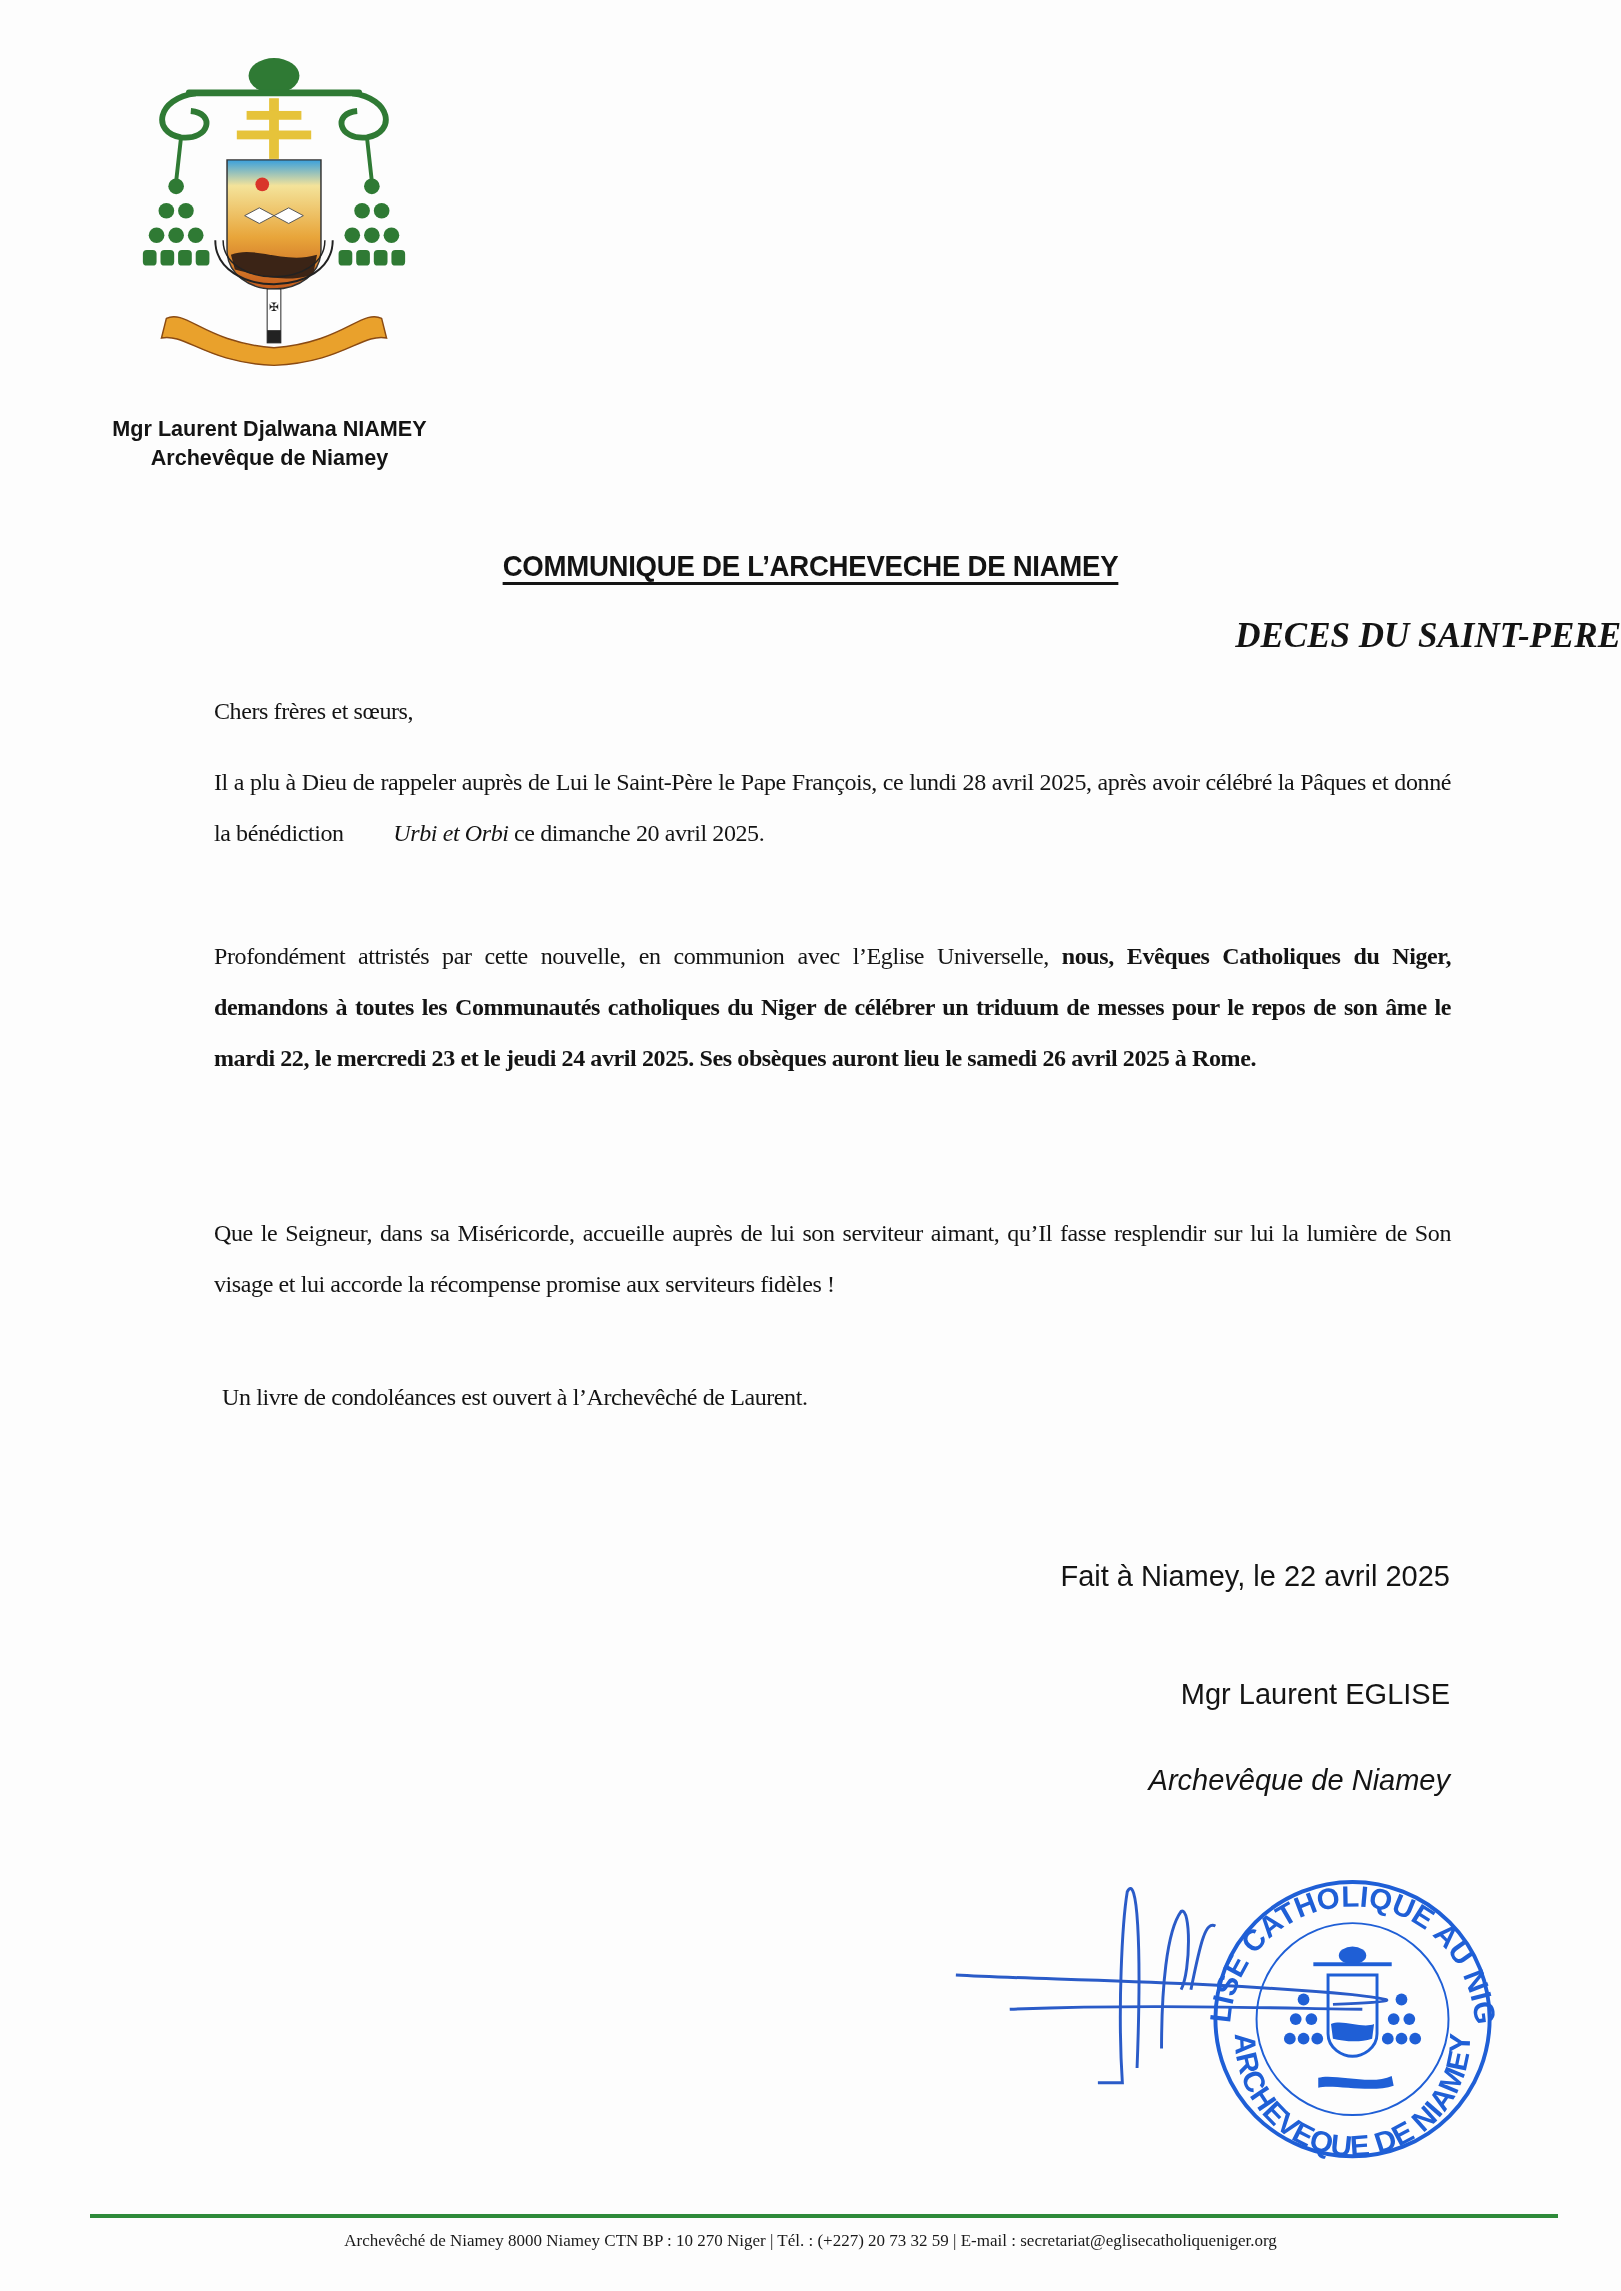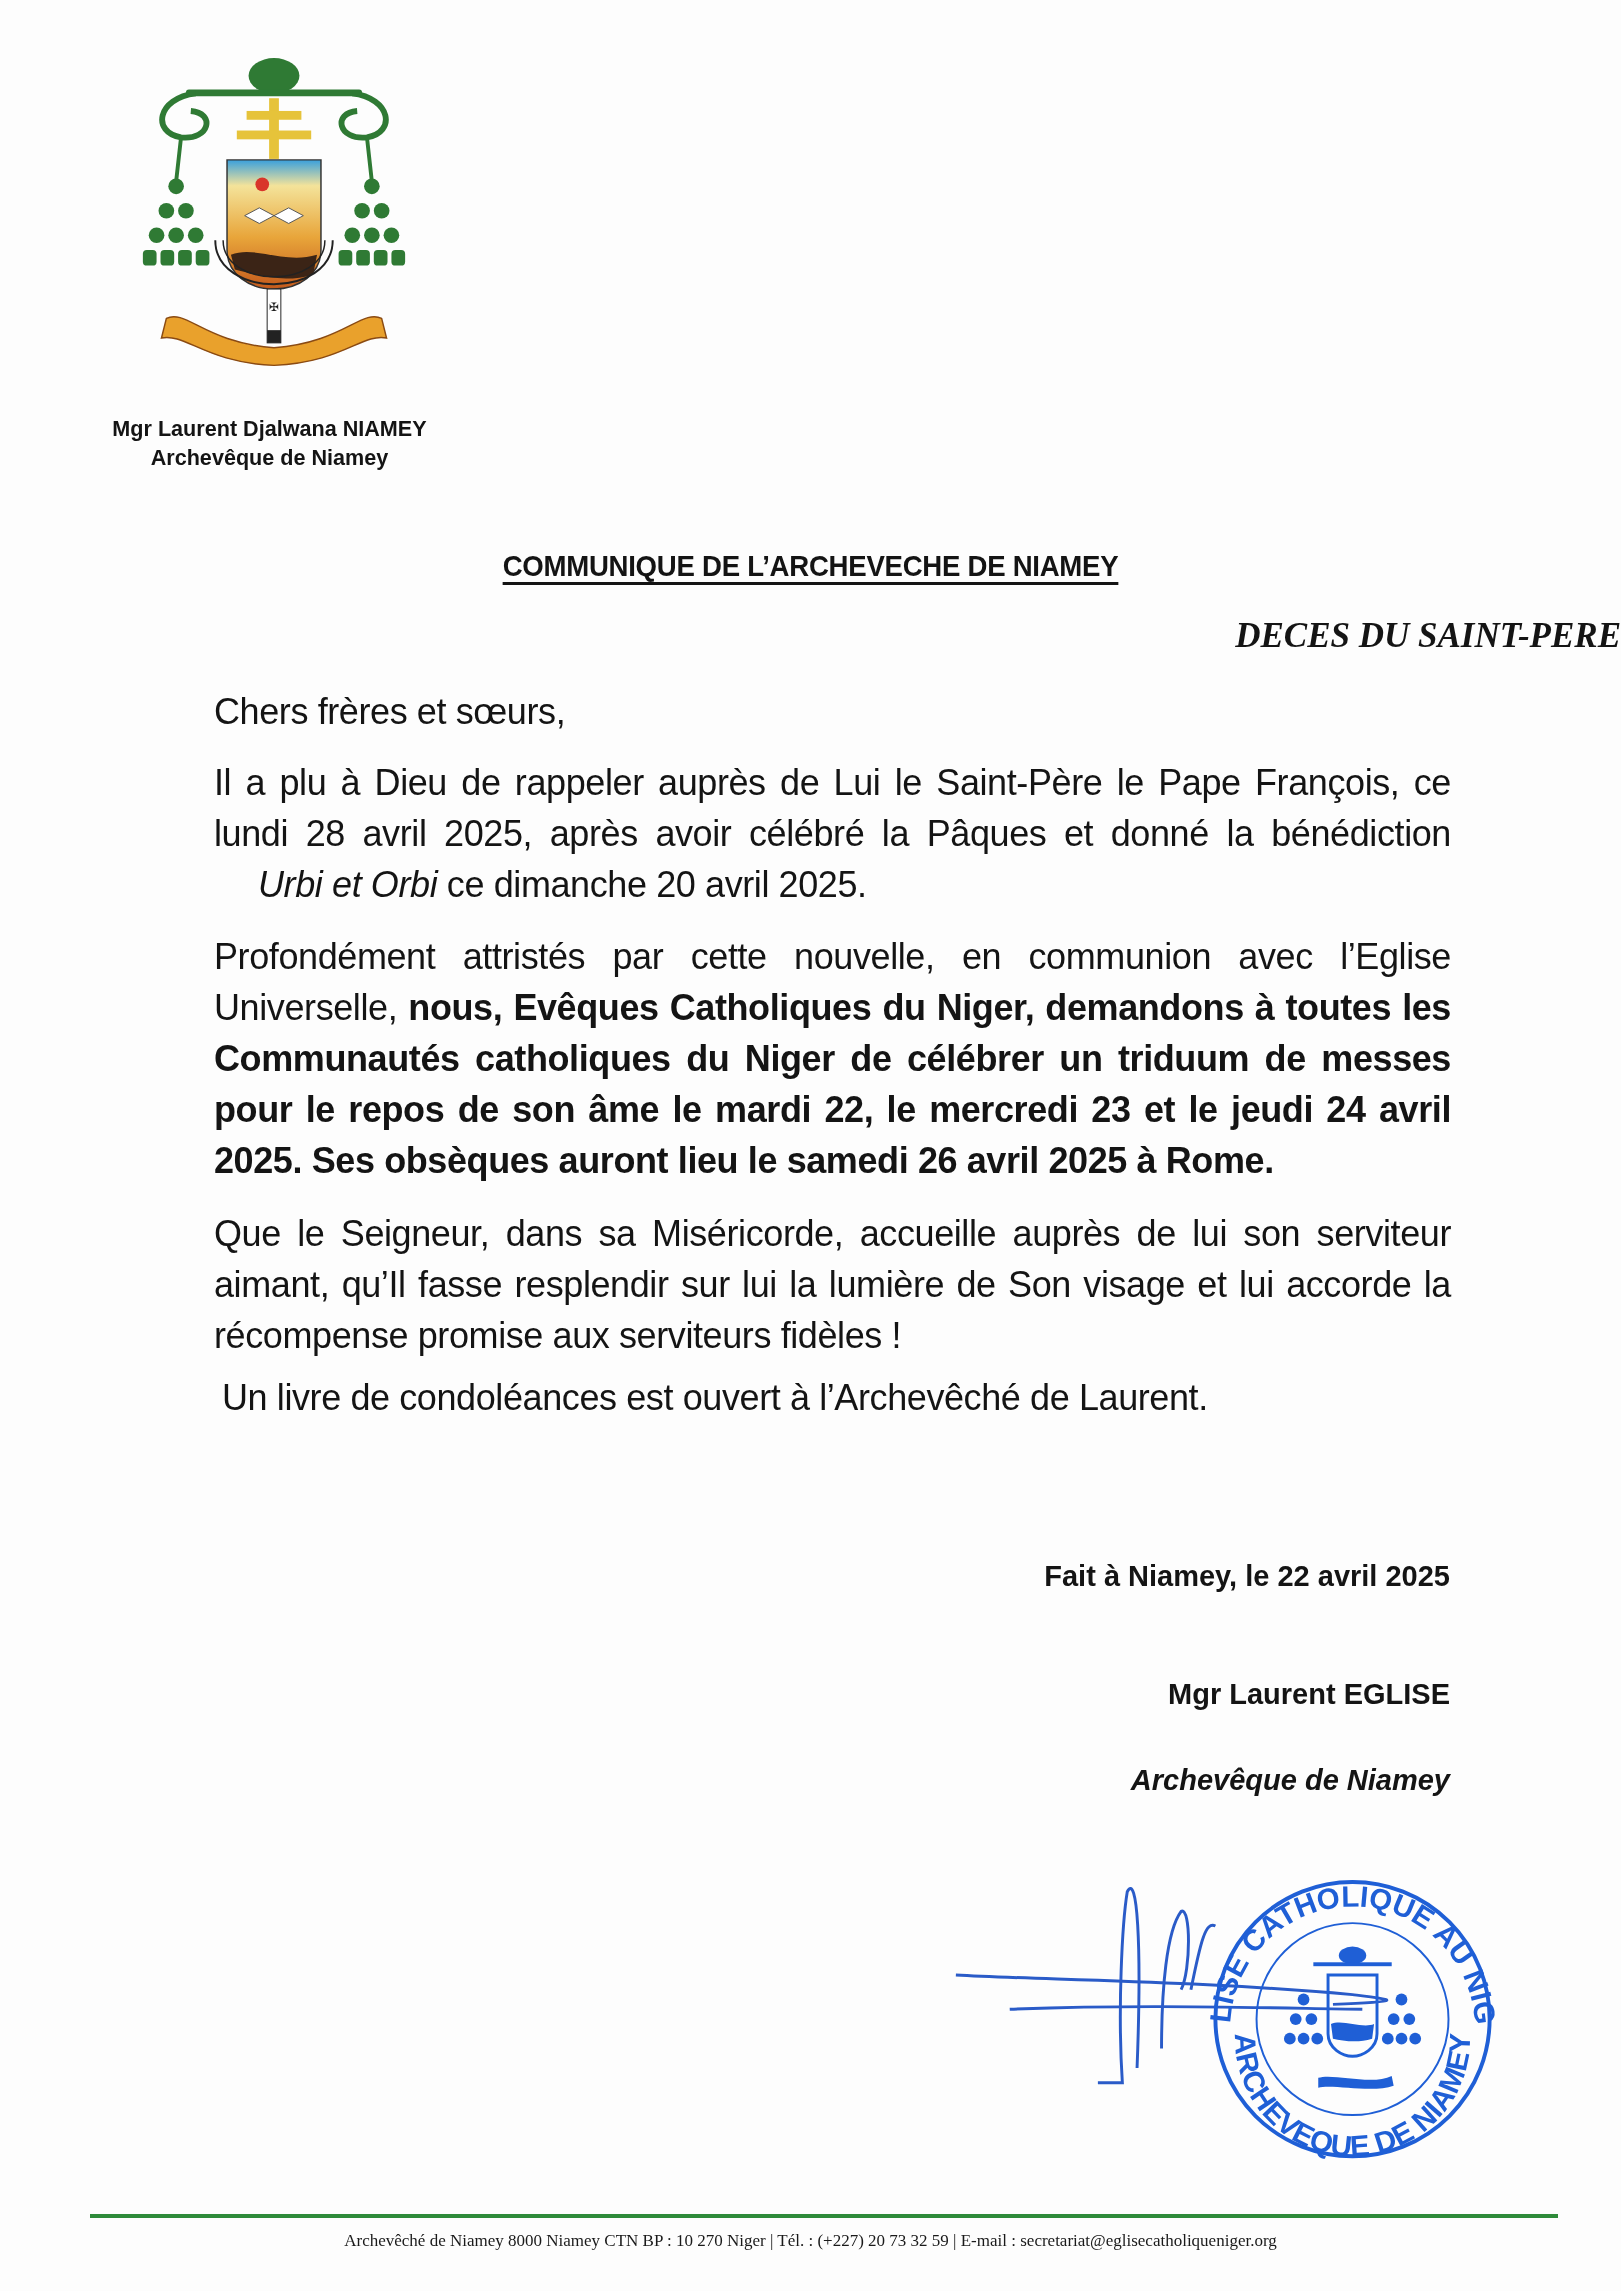--- a/index.html
+++ b/index.html
@@ -6,30 +6,30 @@
   body { width: 1621px; height: 2292px; position: relative; overflow: hidden; color: #141414; }
   .sans { font-family: "Liberation Sans", "DejaVu Sans", sans-serif; }
   .serif { font-family: "Liberation Serif", "DejaVu Serif", serif; }
 
   #crest { position: absolute; left: 137px; top: 54px; width: 274px; height: 338px; }
   #issuer { position: absolute; left: 59px; top: 414px; width: 421px; text-align: center; font-size: 21.6px; font-weight: bold; line-height: 29px; }
 
   #title { position: absolute; left: 0; width: 1621px; top: 549px; text-align: center; font-size: 30px; font-weight: bold; text-decoration: underline; text-underline-offset: 5.9px; letter-spacing: -0.3px; transform: scaleX(0.92); }
   #subtitle { position: absolute; left: 0; width: 1621px; top: 616px; text-align: right; font-size: 35px; font-weight: bold; font-style: italic; }
 
-  .body { position: absolute; left: 214px; width: 1237px; font-size: 36px; line-height: 51px; letter-spacing: -0.4px; text-align: justify; }
+  .body { position: absolute; left: 214px; width: 1237px; font-size: 24px; line-height: 51px; letter-spacing: -0.4px; text-align: justify; font-family: Liberation Serif, serif; }
   #greeting { top: 686px; }
   #p1 { top: 757px; }
   #p2 { top: 931px; }
   #p3 { top: 1208px; }
   #p4 { top: 1372px; left: 222px; }
   .b { font-weight: bold; margin-top: 26px; }
   .i { font-style: italic; margin-left: 44px; }
 
-  .sign { position: absolute; right: 171px; font-size: 29px; font-weight: bold; }
+  .sign { position: absolute; right: 171px; font-size: 29px; font-weight: normal; }
   #place-date { top: 1560px; }
   #signer-name { top: 1678px; }
   #signer-title { top: 1764px; font-style: italic; }
 
   #stamp { position: absolute; left: 941px; top: 1833px; width: 588px; height: 333px; }
 
   #footer-line { position: absolute; left: 90px; top: 2214px; width: 1468px; height: 3.9px; background: #2e8b3a; }
   #footer { position: absolute; left: 0; width: 1621px; top: 2231px; text-align: center; font-size: 17px; color: #1a1a1a; }
 </style>
 </head>

